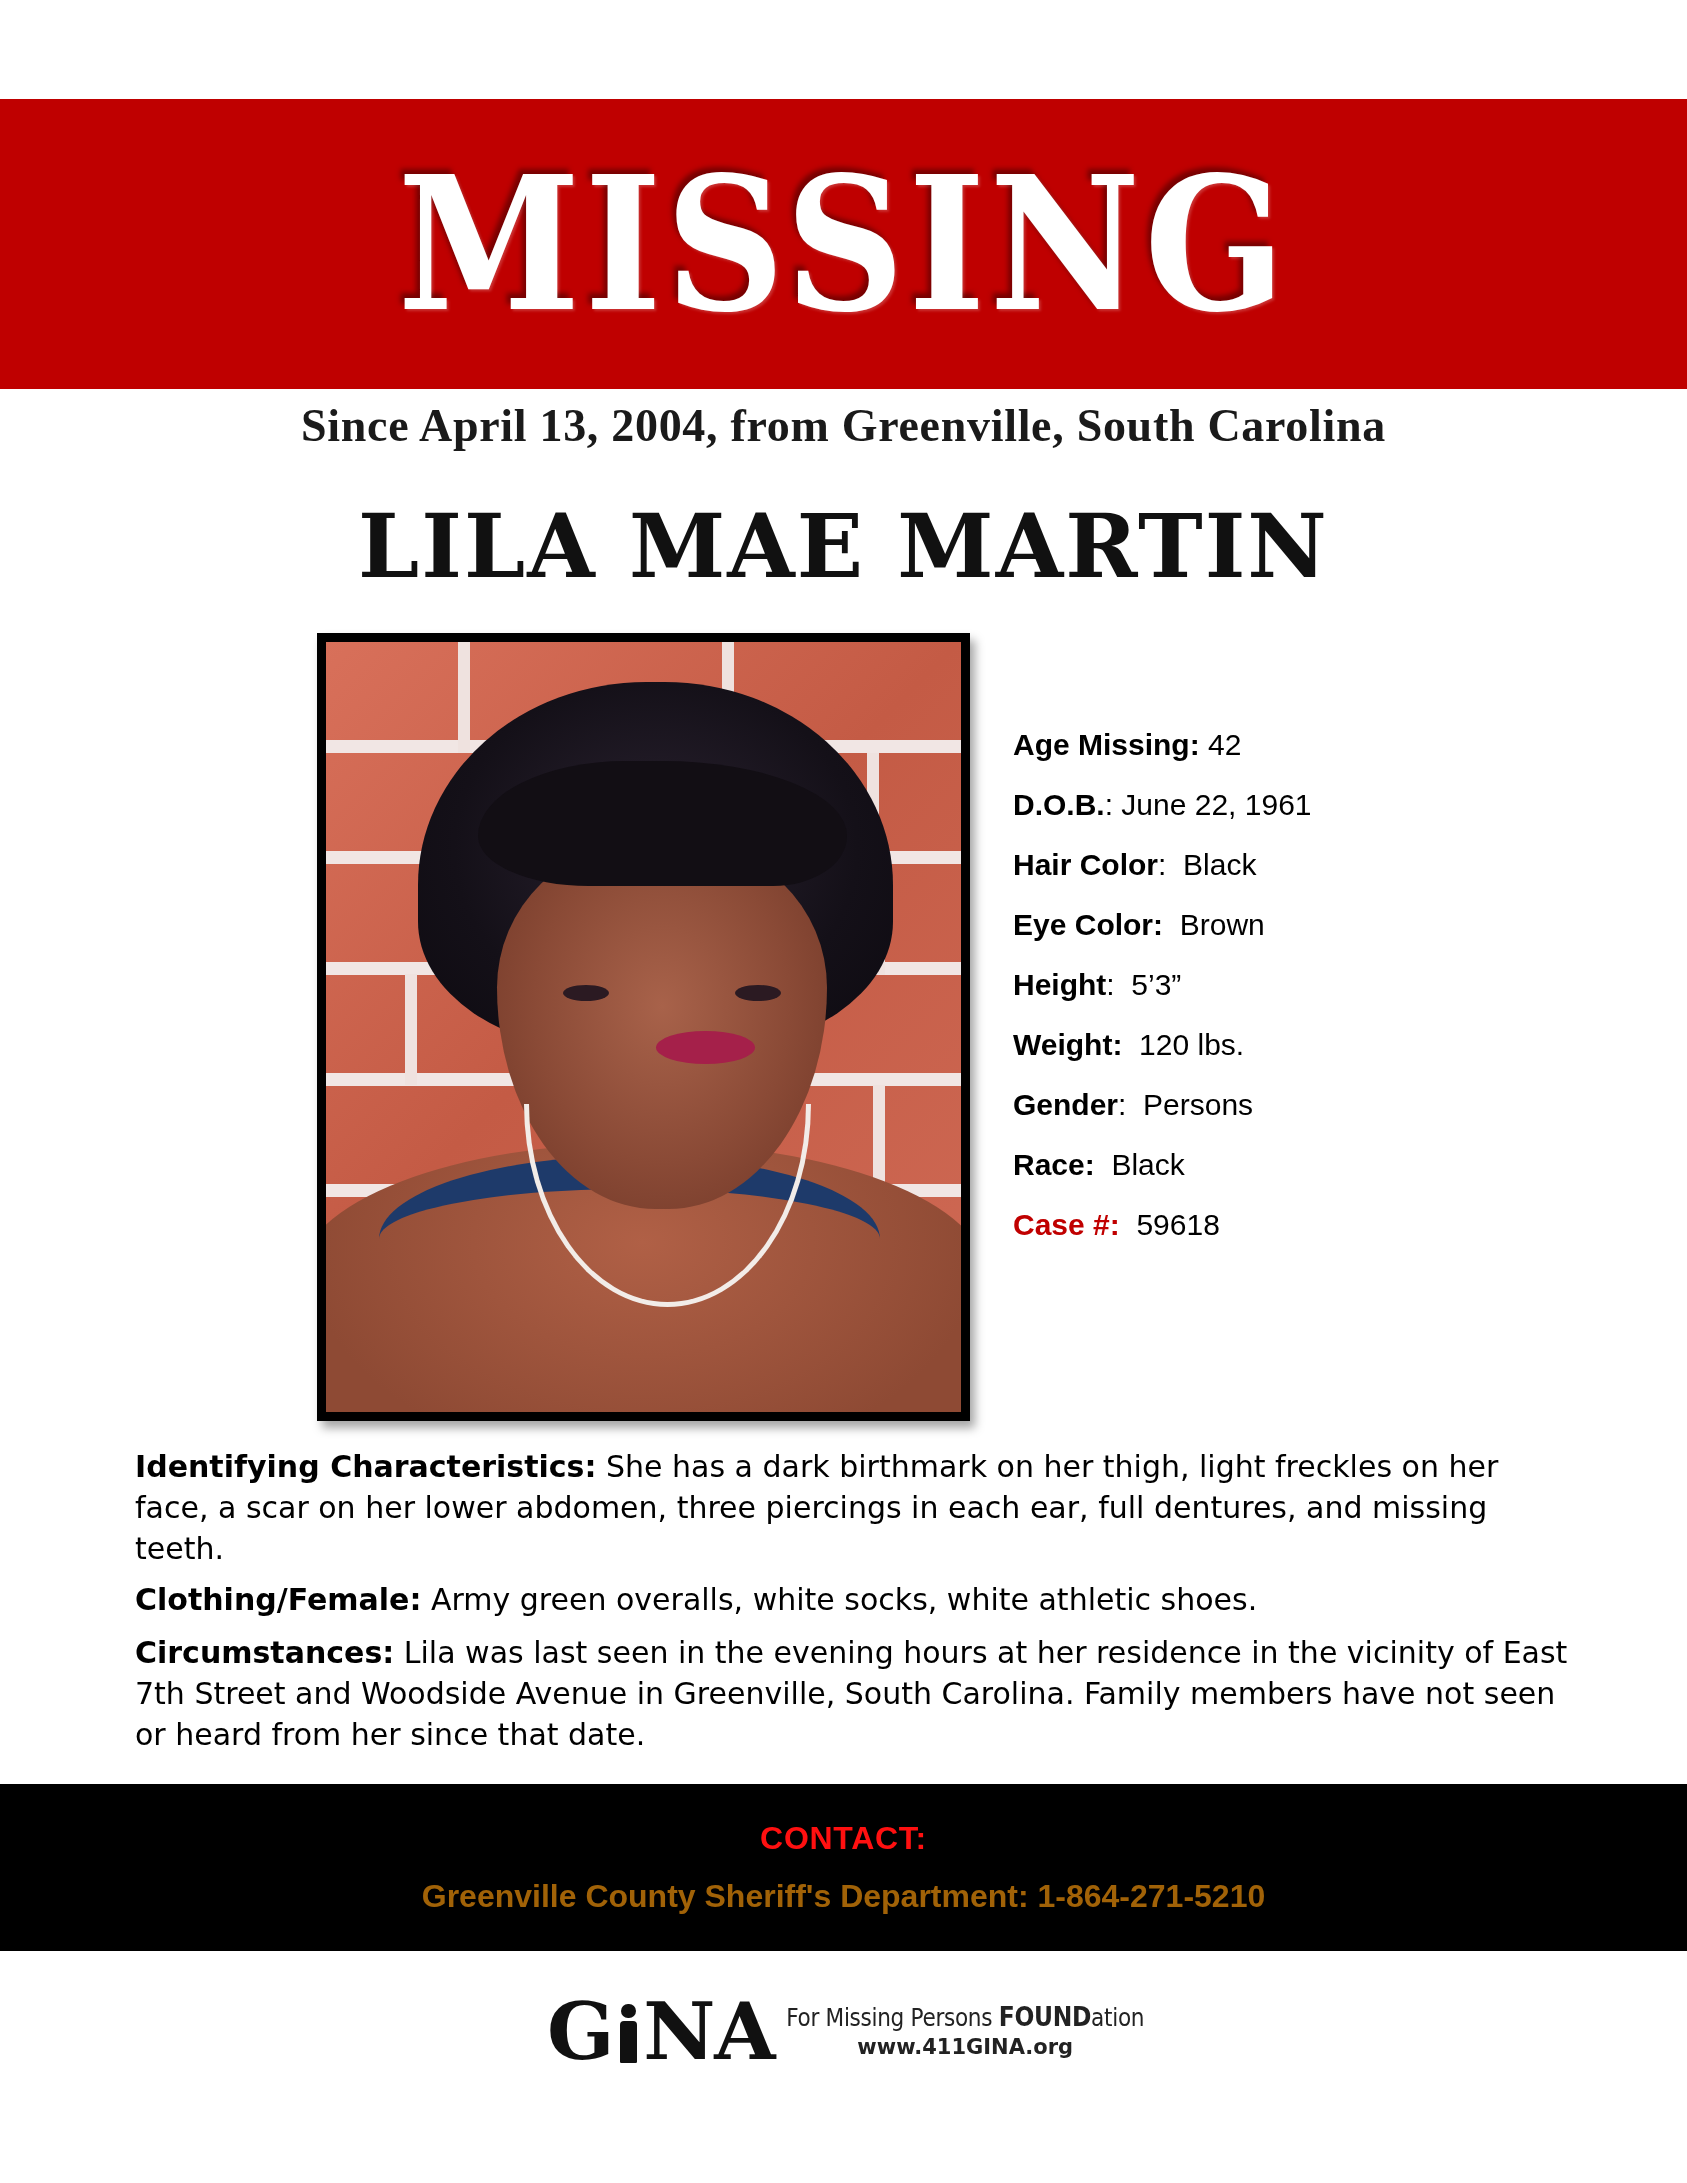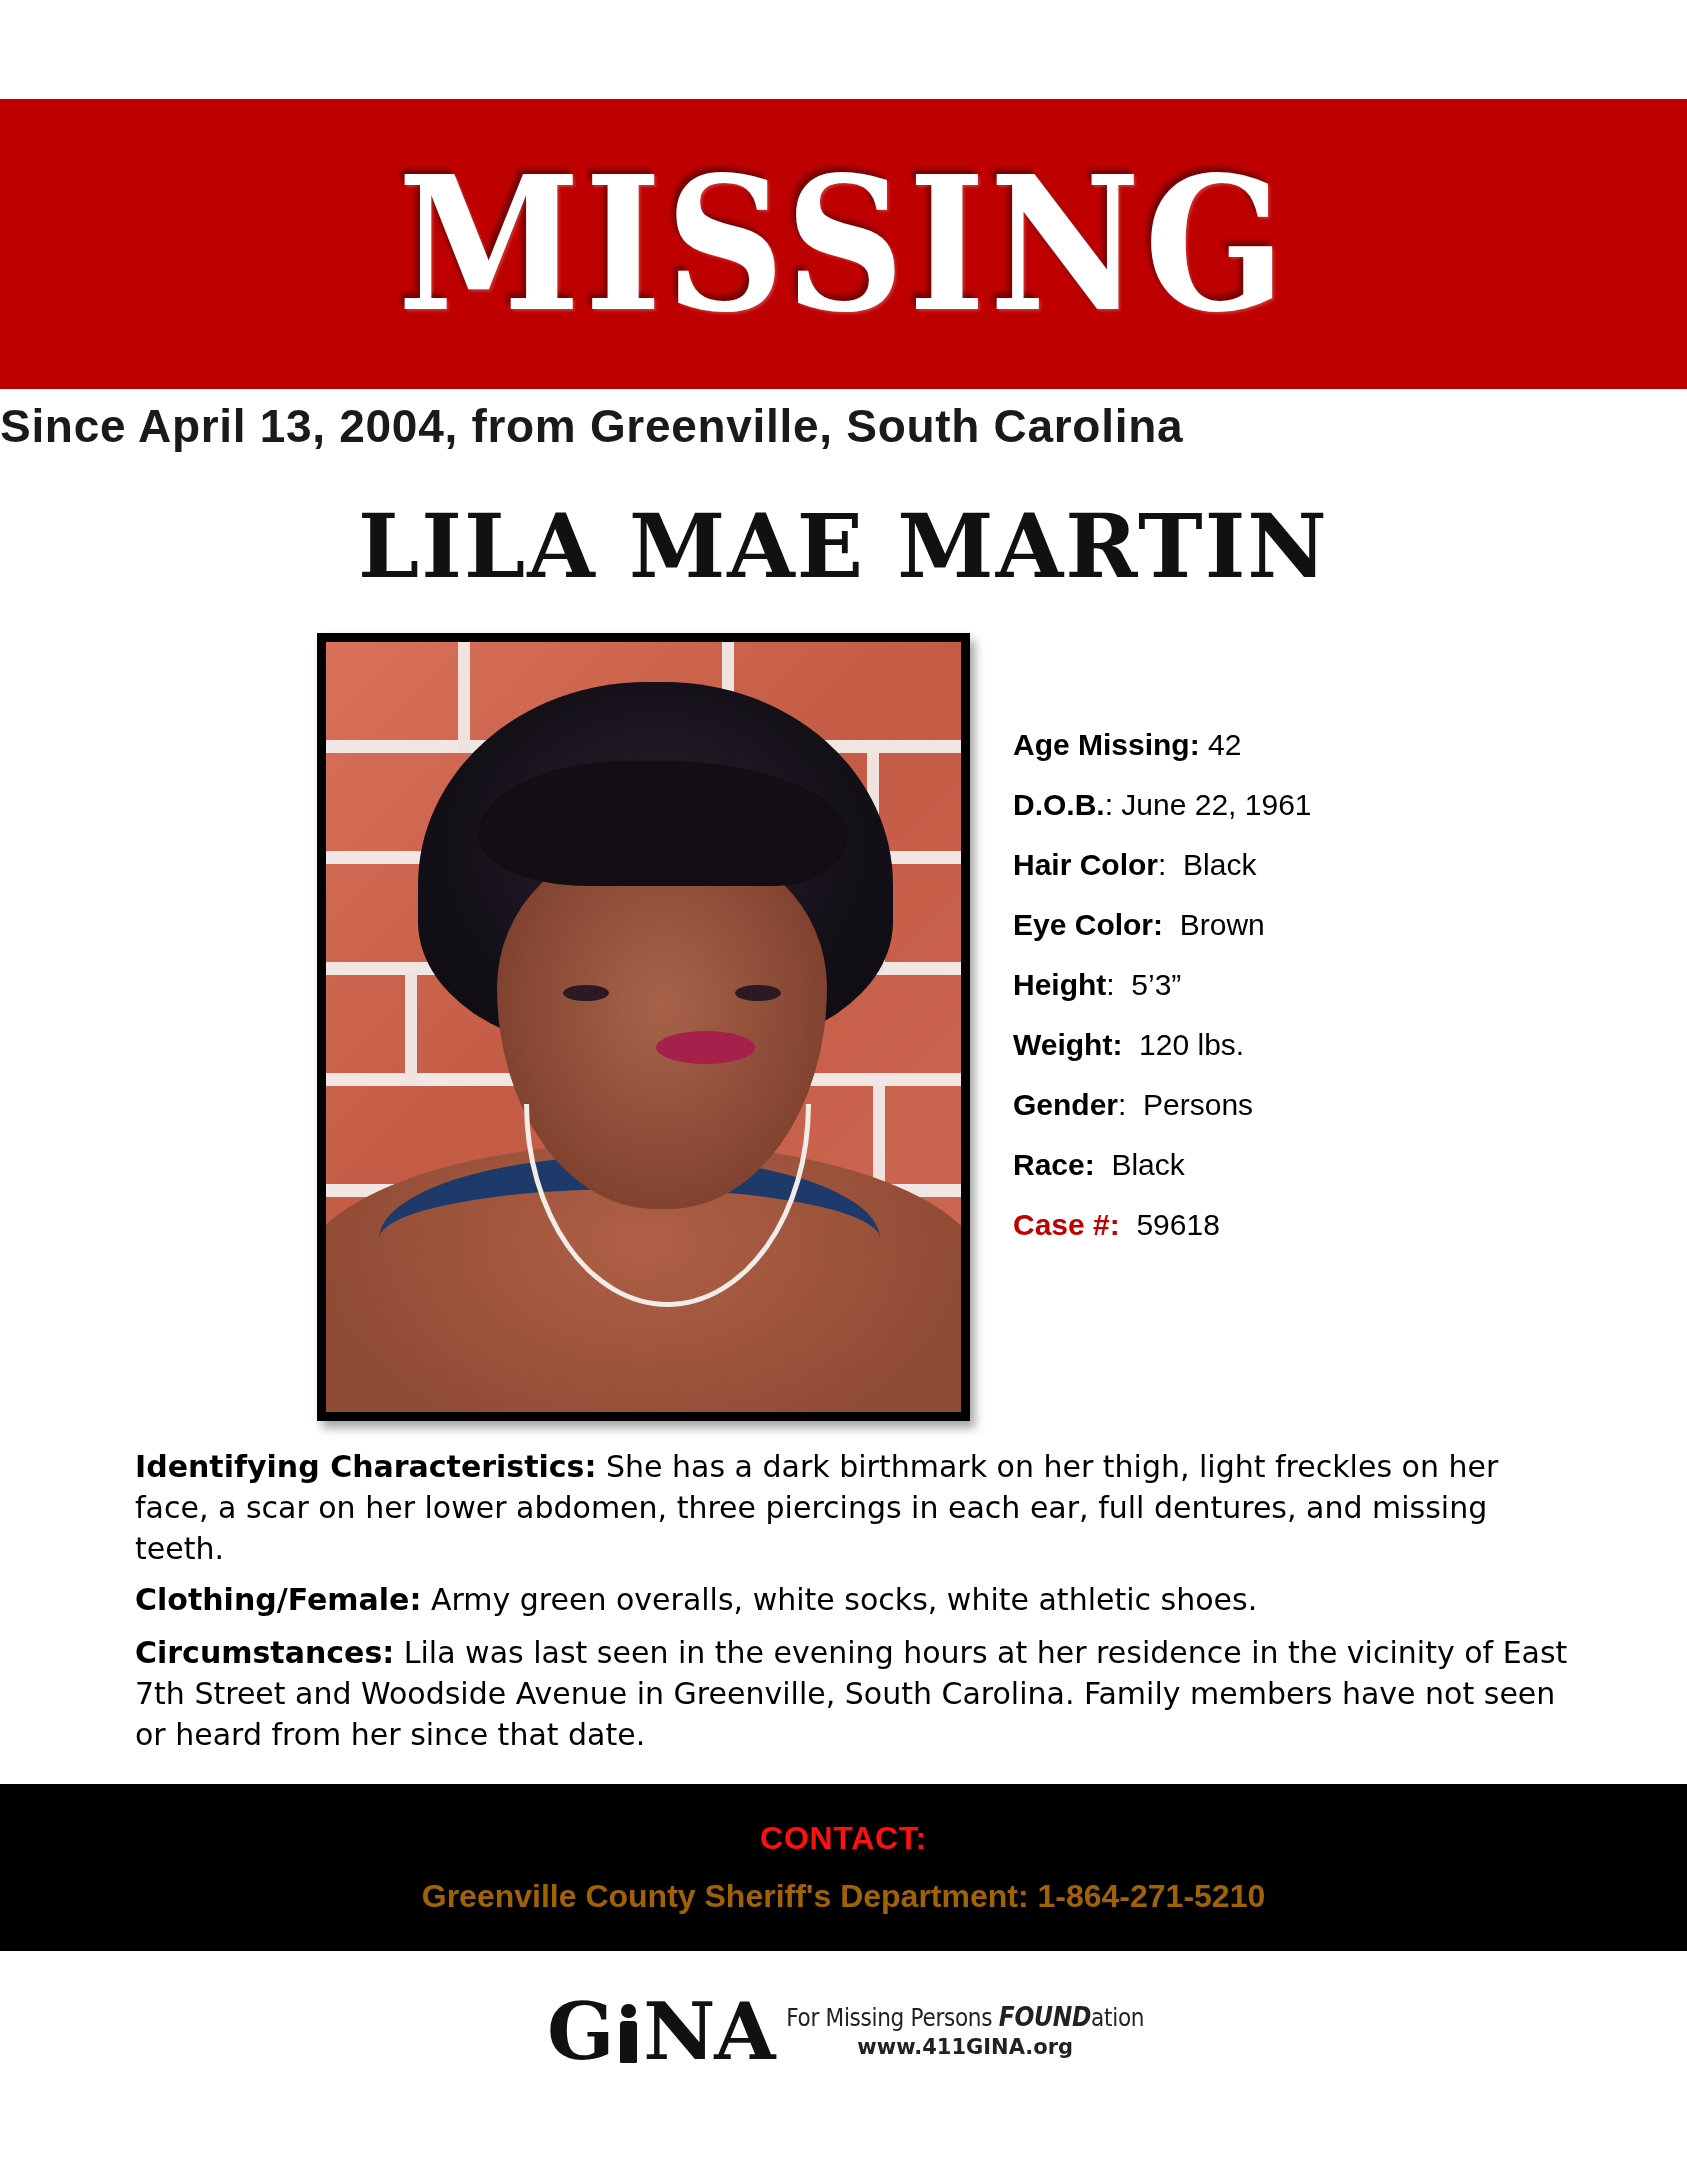--- a/index.html
+++ b/index.html
@@ -8,22 +8,22 @@
   .red-band { position: absolute; left: 0; top: 99px; width: 1687px; height: 290px; background: #bf0000; }
   .missing-title {
     position: absolute; left: 0; top: 99px; width: 1687px; height: 290px;
     display: flex; align-items: center; justify-content: center;
     font-family: "DejaVu Serif", serif; font-weight: bold; font-size: 165px;
     color: #ffffff; letter-spacing: 4px; transform: scaleY(1.12);
     text-shadow: -4px -4px 5.3px rgba(60,0,0,0.55), 2px 2px 2.6px rgba(255,255,255,0.2);
   }
 
   .since-line {
-    position: absolute; left: 0; top: 399px; width: 1687px; text-align: left;
-    font-family: Liberation Sans, sans-serif; font-weight: bold; font-size: 46px; color: #1a1a1a;
+    position: absolute; left: 0; top: 399px; width: 1687px; text-align: center;
+    font-family: Liberation Serif, serif; font-weight: bold; font-size: 46px; color: #1a1a1a;
     letter-spacing: 0.7px;
   }
   .person-name {
     position: absolute; left: 0; top: 495px; width: 1687px; text-align: center;
     font-family: "DejaVu Serif", serif; font-weight: bold; font-size: 87px; color: #111;
     letter-spacing: 2px;
   }
 
   .photo-frame {
     position: absolute; left: 317px; top: 633px; width: 653px; height: 788px;
@@ -89,21 +89,21 @@
   .logo { position: absolute; left: 547px; top: 1995px; height: 73px; display: flex; align-items: center; }
   .logo-mark {
     font-family: "DejaVu Serif", serif; font-weight: bold; font-size: 79px; color: #111;
     letter-spacing: -1.3px; line-height: 73px; display: flex; align-items: flex-end;
   }
   .logo-person { display: inline-block; position: relative; width: 25px; height: 59px; margin: 0 2.6px 5.3px 2.6px; }
   .logo-person .head { position: absolute; left: 5.3px; top: 0; width: 14.5px; height: 14.5px; background: #111; border-radius: 50%; }
   .logo-person .body { position: absolute; left: 4px; top: 17px; width: 17px; height: 42px; background: #111; border-radius: 4px 4px 1.3px 1.3px; }
   .logo-text { margin-left: 12px; display: flex; flex-direction: column; align-items: center; }
   .logo-tagline { font-family: "DejaVu Sans Condensed", "DejaVu Sans", sans-serif; font-size: 24px; color: #222; line-height: 30px; letter-spacing: -0.3px; }
-  .logo-tagline b { font-weight: bold; font-size: 26px; font-style: italic; }
+  .logo-tagline b { font-weight: bold; font-size: 26px; }
   .logo-url { font-family: "DejaVu Sans", sans-serif; font-weight: bold; font-size: 21px; color: #222; line-height: 29px; }
 </style>
 </head>
 <body>
 
 <div class="red-band"></div>
 <div class="missing-title">MISSING</div>
 
 <div class="since-line">Since April 13, 2004, from Greenville, South Carolina</div>
 <div class="person-name">LILA MAE MARTIN</div>

